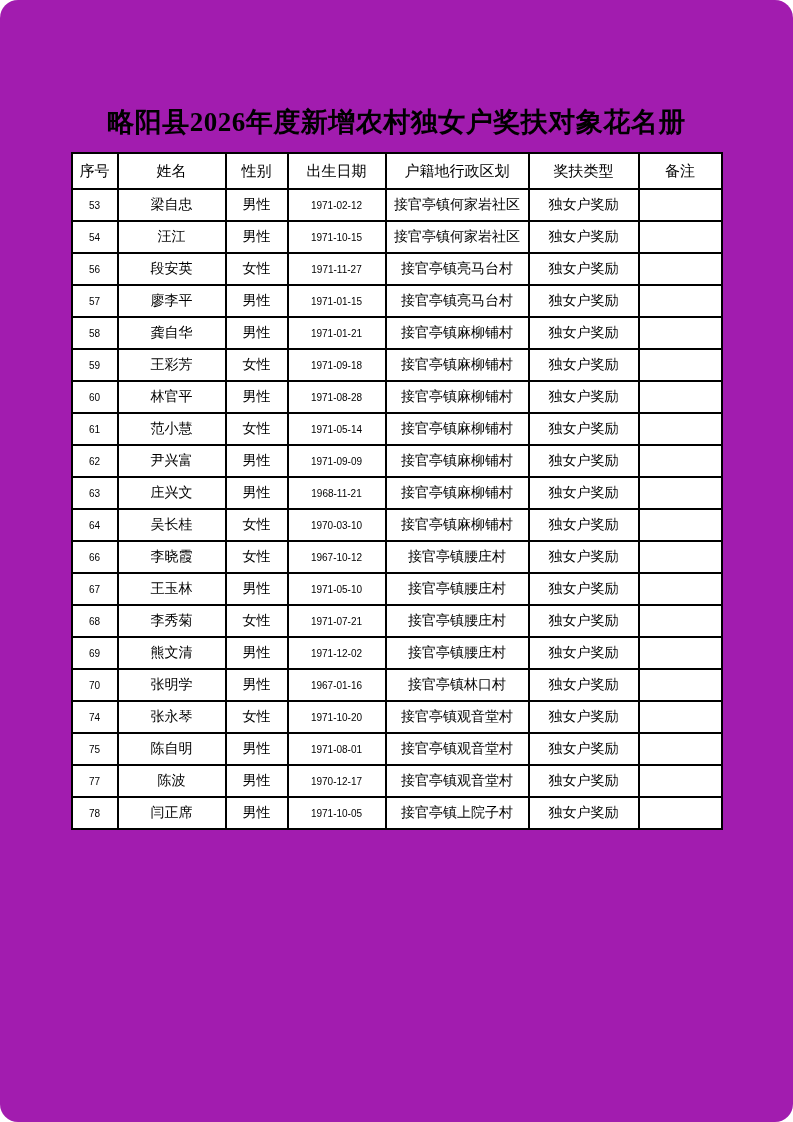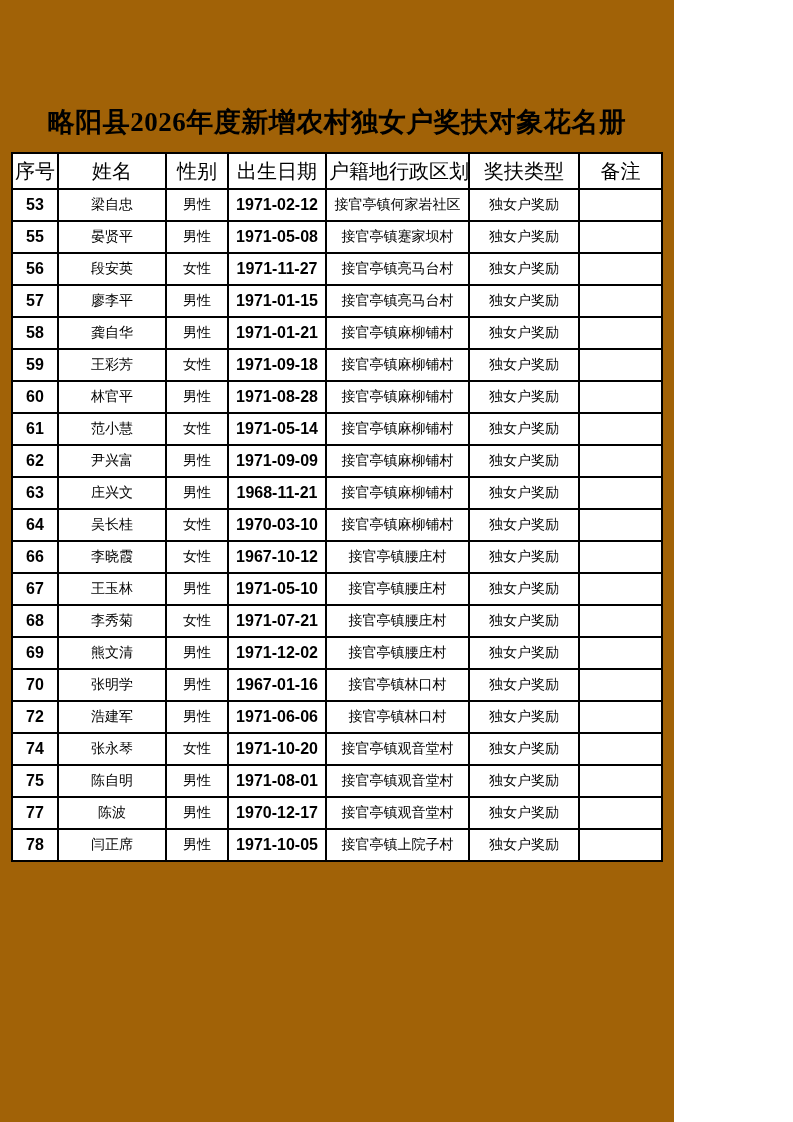--- a/index.html
+++ b/index.html
@@ -3,26 +3,27 @@
 <meta charset="utf-8">
 <style>
   * { box-sizing: border-box; }
   html, body {
     margin: 0;
     padding: 0;
     background: #ffffff;
   }
   .page {
     position: relative;
-    width: 674px;
+    width: 793px;
     height: 1122px;
-    background: #a16207;
+    background: #a21caf;
     overflow: hidden;
     font-family: "Liberation Serif", "DejaVu Serif", serif;
     color: #000000;
+    border-radius: 18px;
   }
   .doc-title {
     margin: 0;
     padding-top: 106px;
     text-align: center;
     font-size: 27px;
     line-height: 32px;
     font-weight: bold;
     letter-spacing: 0.5px;
     color: #000000;
@@ -39,33 +40,32 @@
   table.roster td {
     border: 2px solid #000000;
     text-align: center;
     vertical-align: middle;
     padding: 0 2px;
     overflow: hidden;
     white-space: nowrap;
   }
   table.roster th {
     height: 36px;
-    font-size: 20px;
+    font-size: 15px;
     font-weight: normal;
     font-family: "Liberation Serif", "DejaVu Serif", serif;
   }
   table.roster td {
     height: 32px;
     font-size: 14px;
     font-family: "Liberation Serif", "DejaVu Serif", serif;
   }
   table.roster td.num {
     font-family: "Liberation Sans", "DejaVu Sans", sans-serif;
-    font-size: 16px;
-    font-weight: bold;
+    font-size: 10px;
   }
   
   col.c0 { width: 46px; }
   col.c1 { width: 108px; }
   col.c2 { width: 62px; }
   col.c3 { width: 98px; }
   col.c4 { width: 143px; }
   col.c5 { width: 110px; }
   col.c6 { width: 83px; }
 </style>
@@ -100,25 +100,25 @@
         <tr>
           <td class="num">53</td>
           <td>梁自忠</td>
           <td>男性</td>
           <td class="num">1971-02-12</td>
           <td>接官亭镇何家岩社区</td>
           <td>独女户奖励</td>
           <td></td>
         </tr>
         <tr>
-          <td class="num">55</td>
-          <td>晏贤平</td>
-          <td>男性</td>
-          <td class="num">1971-05-08</td>
-          <td>接官亭镇蹇家坝村</td>
+          <td class="num">54</td>
+          <td>汪江</td>
+          <td>男性</td>
+          <td class="num">1971-10-15</td>
+          <td>接官亭镇何家岩社区</td>
           <td>独女户奖励</td>
           <td></td>
         </tr>
         <tr>
           <td class="num">56</td>
           <td>段安英</td>
           <td>女性</td>
           <td class="num">1971-11-27</td>
           <td>接官亭镇亮马台村</td>
           <td>独女户奖励</td>
@@ -230,29 +230,20 @@
           <td class="num">1971-12-02</td>
           <td>接官亭镇腰庄村</td>
           <td>独女户奖励</td>
           <td></td>
         </tr>
         <tr>
           <td class="num">70</td>
           <td>张明学</td>
           <td>男性</td>
           <td class="num">1967-01-16</td>
-          <td>接官亭镇林口村</td>
-          <td>独女户奖励</td>
-          <td></td>
-        </tr>
-        <tr>
-          <td class="num">72</td>
-          <td>浩建军</td>
-          <td>男性</td>
-          <td class="num">1971-06-06</td>
           <td>接官亭镇林口村</td>
           <td>独女户奖励</td>
           <td></td>
         </tr>
         <tr>
           <td class="num">74</td>
           <td>张永琴</td>
           <td>女性</td>
           <td class="num">1971-10-20</td>
           <td>接官亭镇观音堂村</td>

